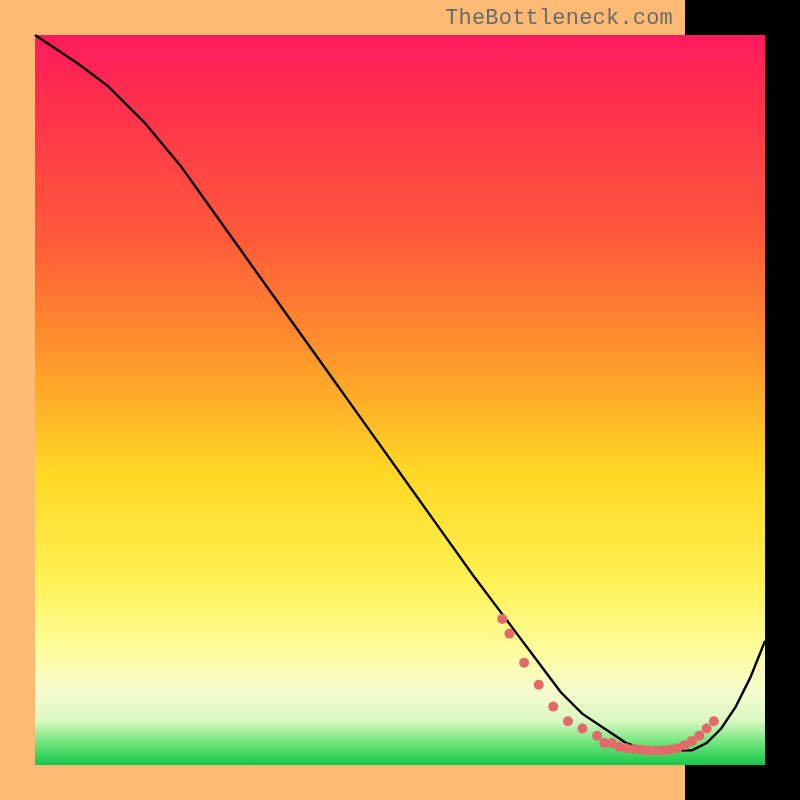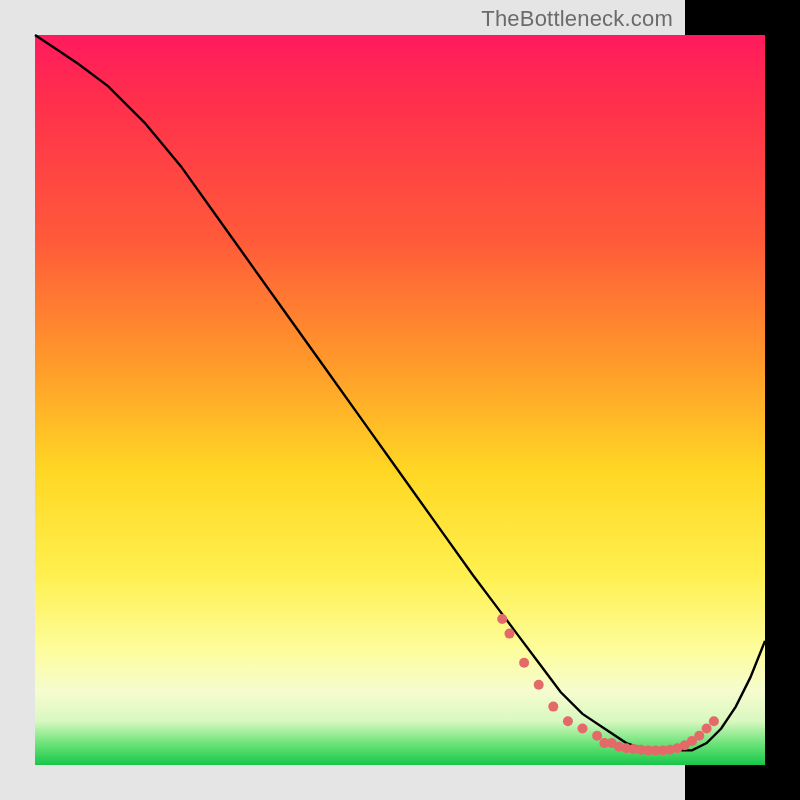--- a/index.html
+++ b/index.html
@@ -8,21 +8,22 @@
     width: 800px;
     height: 800px;
     background: #000;
     font-family: Arial, Helvetica, sans-serif;
     overflow: hidden;
   }
   .frame {
     position: relative;
     width: 685px;
     height: 800px;
-    background: #e5e5e5;
+    background: #fdba74;
+    font-family: Liberation Mono, monospace;
   }
   .plot {
     position: absolute;
     left: 35px;
     top: 35px;
     width: 730px;
     height: 730px;
     
     background: linear-gradient(
       to bottom,

